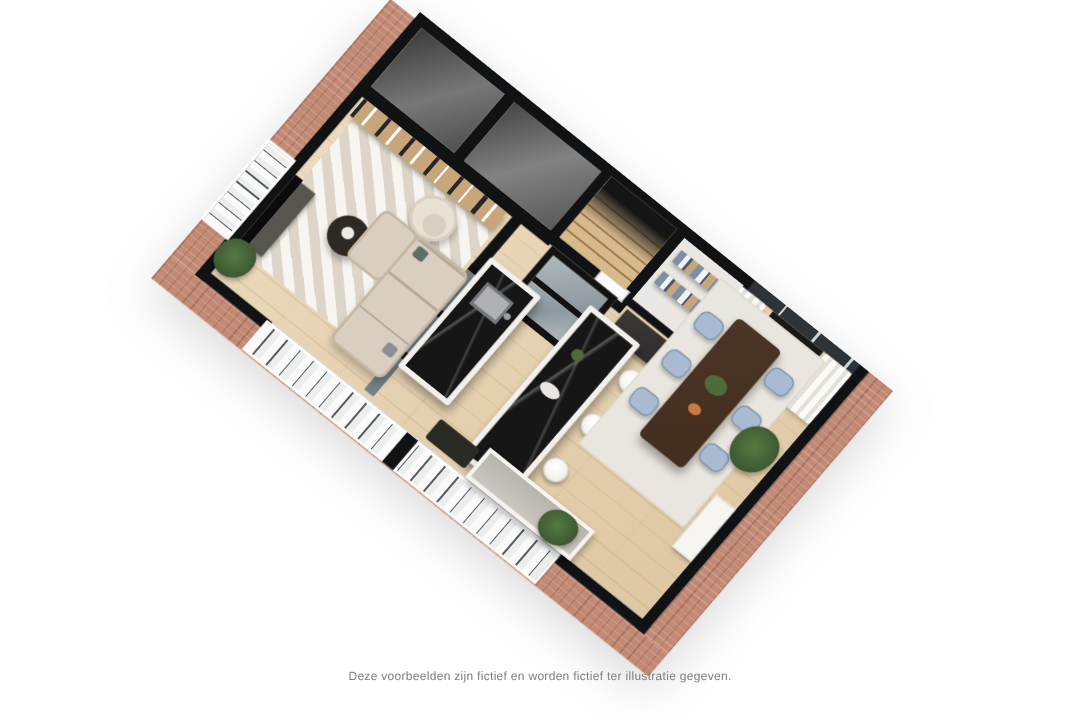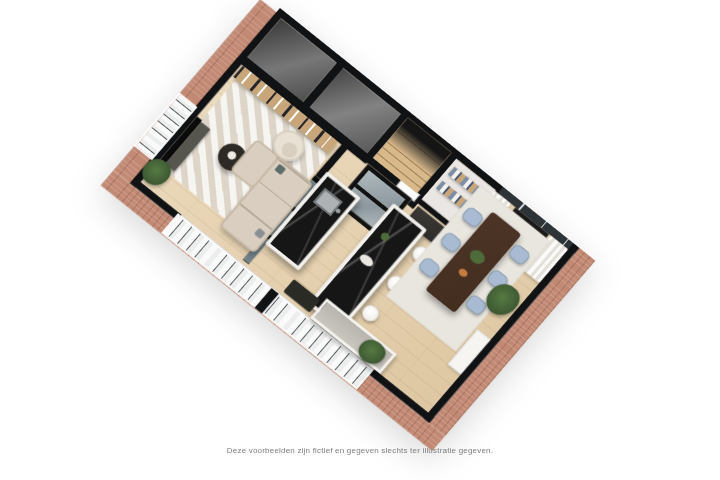--- a/index.html
+++ b/index.html
@@ -179,14 +179,14 @@
     <div class="chair" style="left:292px;top:38px;"></div>
     <div class="chair" style="left:292px;top:74px;"></div>
     <div class="chair" style="left:292px;top:110px;"></div>
     <div class="chair" style="left:356px;top:38px;"></div>
     <div class="chair" style="left:356px;top:74px;"></div>
     <div class="chair" style="left:356px;top:110px;"></div>
     <div class="plant" style="left:368px;top:78px;width:32px;height:36px;"></div>
     <div class="console-r" style="left:384px;top:138px;width:18px;height:50px;"></div>
   </div>
 
-  <div class="caption">Deze voorbeelden zijn fictief en gegeven slechts ter illustratie gegeven.</div>
+  <div class="caption">Deze voorbeelden zijn fictief en worden fictief ter illustratie gegeven.</div>
 </div>
 
 </body></html>

